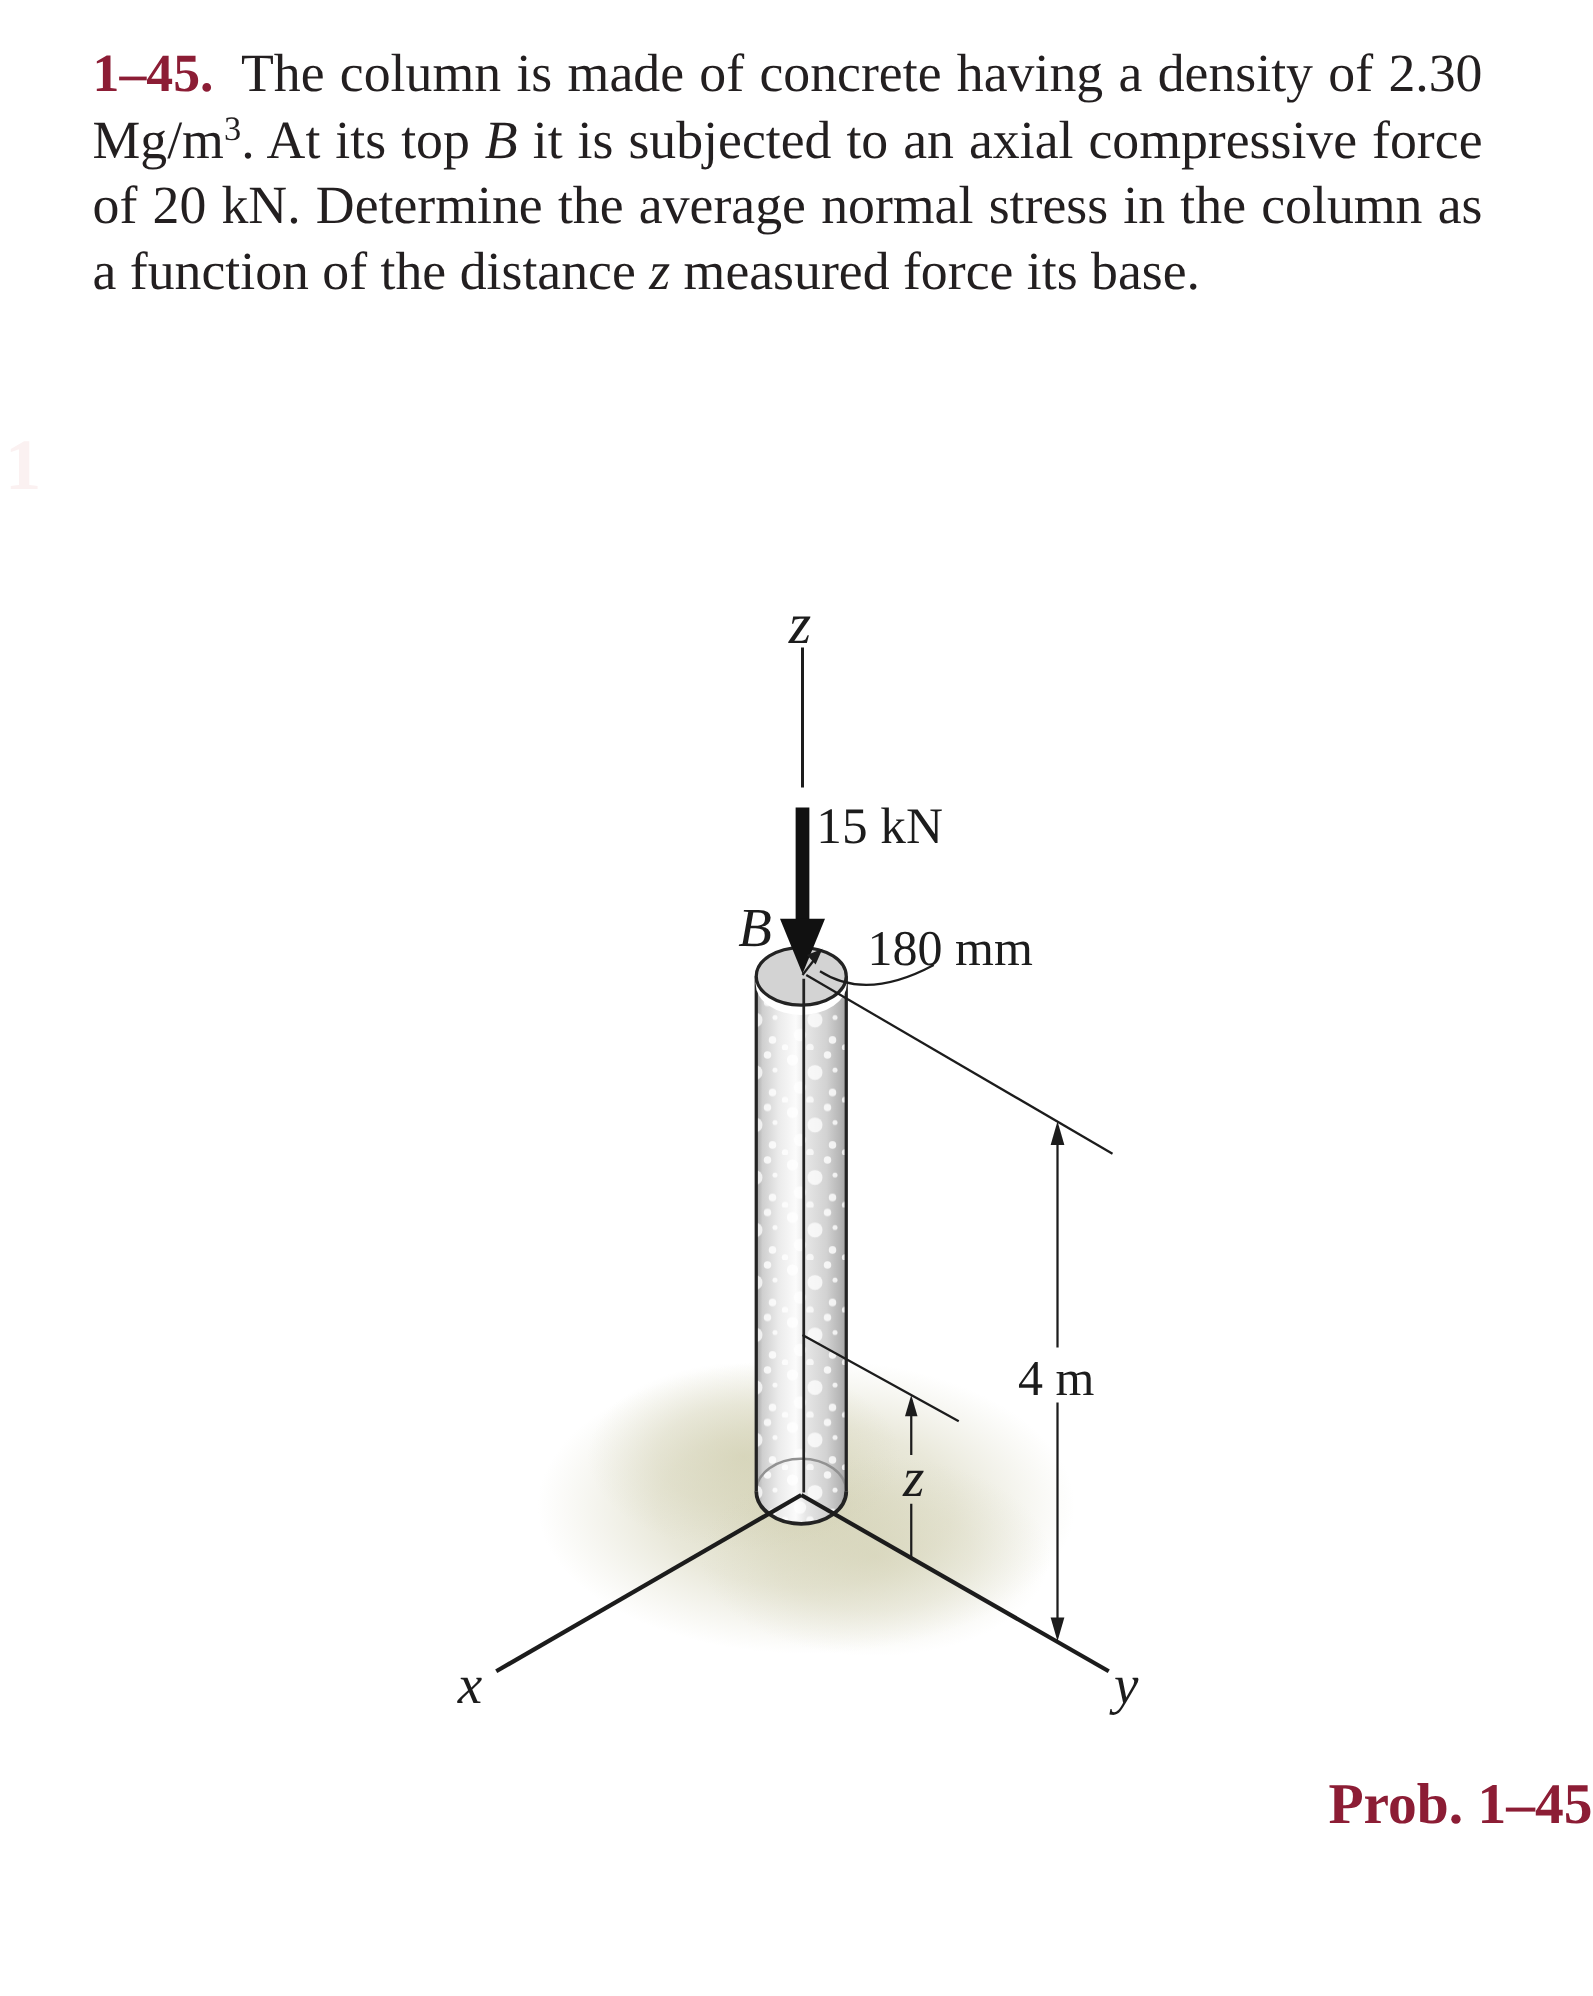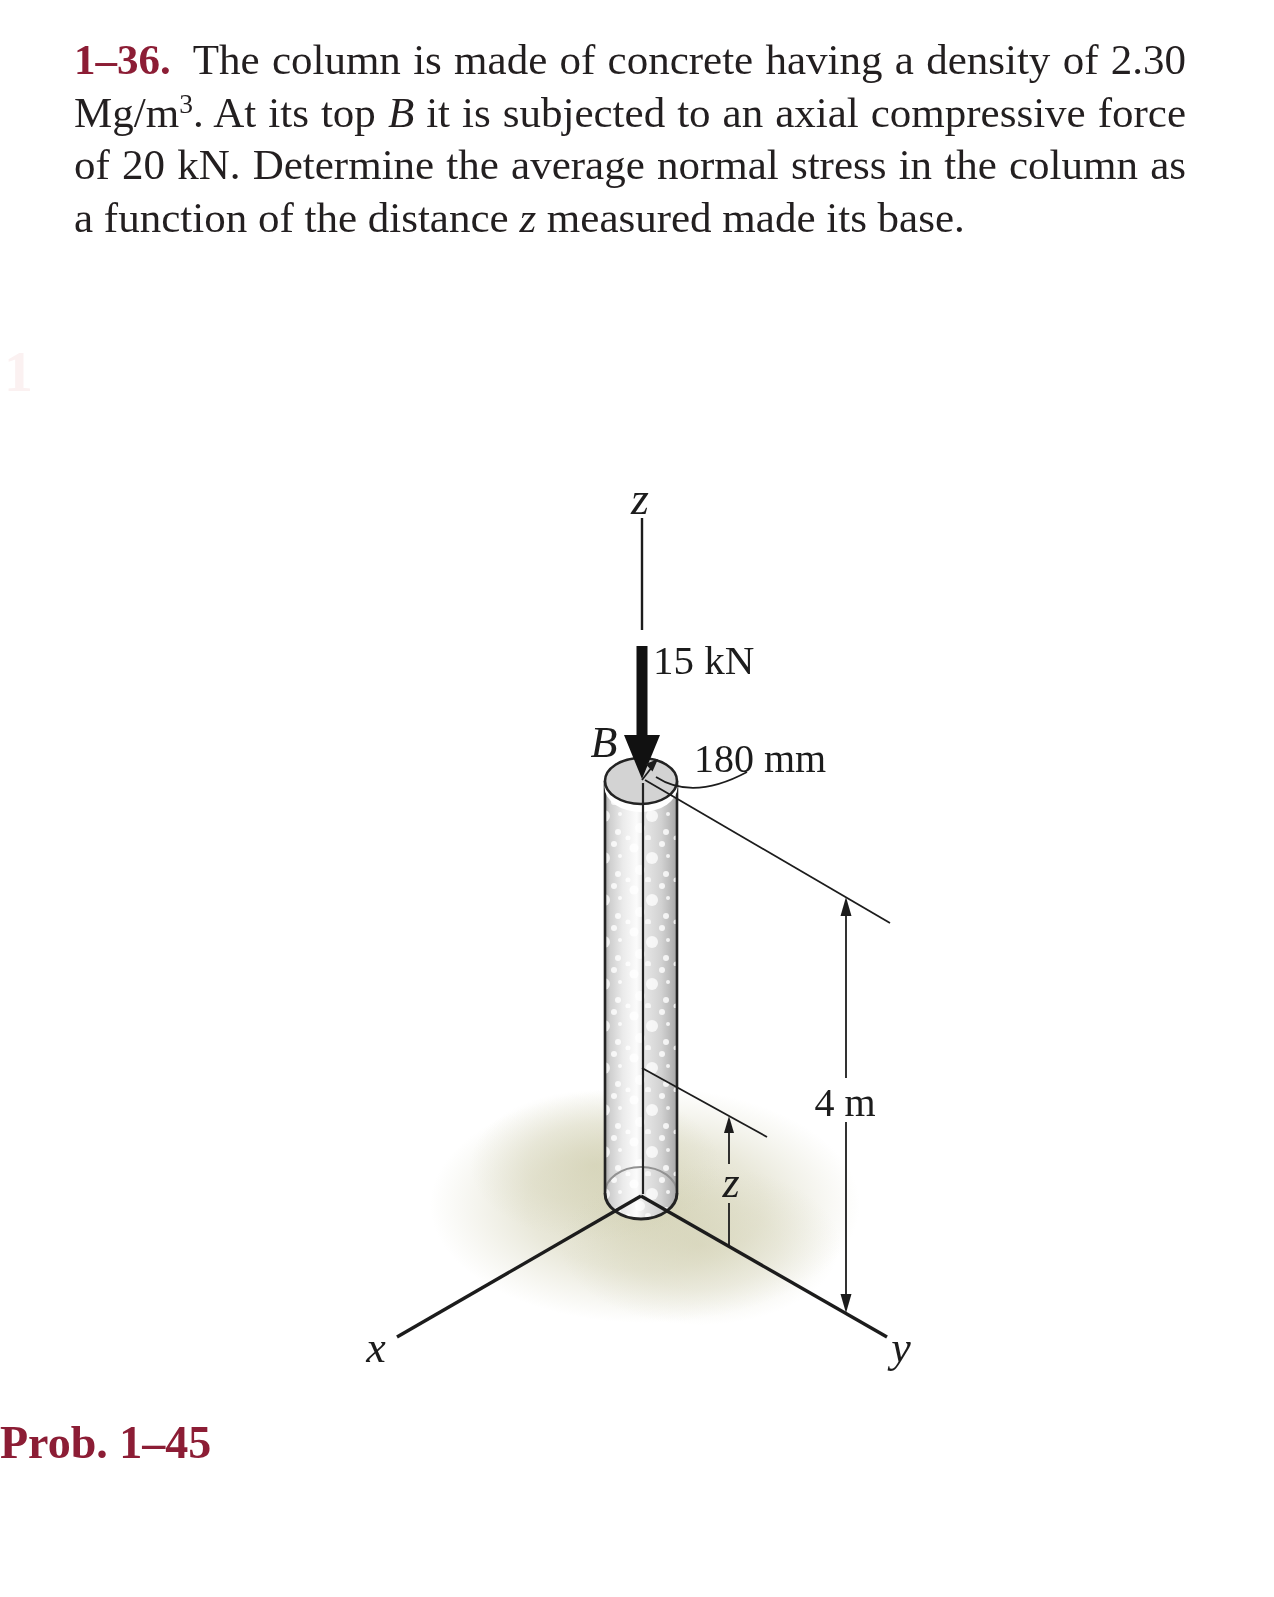--- a/index.html
+++ b/index.html
@@ -48,21 +48,21 @@
     font-family: "Liberation Serif", serif;
     fill: #1C1C1C;
   }
   text.italic { font-style: italic; }
   
   #caption {
     position: absolute;
     left: 0;
     top: 1416px;
     width: 1274px;
-    text-align: left;
+    text-align: right;
     font-size: 46px;
     font-weight: bold;
     color: #8C1D35;
   }
   
   #ghost {
     position: absolute;
     left: 4px;
     top: 338px;
     font-size: 58px;
@@ -71,21 +71,21 @@
   }
 </style>
 </head>
 <body>
 
 <div id="page">
 
   <div id="ghost">1</div>
 
   <p id="problem">
-    <span class="num">1–36.</span><span>The column is made of concrete having a density of 2.30 Mg/m</span><sup>3</sup><span>. At its top </span><em>B</em><span> it is subjected to an axial compressive force of 20 kN. Determine the average normal stress in the column as a function of the distance </span><em>z</em><span> measured made its base.</span>
+    <span class="num">1–45.</span><span>The column is made of concrete having a density of 2.30 Mg/m</span><sup>3</sup><span>. At its top </span><em>B</em><span> it is subjected to an axial compressive force of 20 kN. Determine the average normal stress in the column as a function of the distance </span><em>z</em><span> measured force its base.</span>
   </p>
 
   <svg id="figure-svg" viewBox="0 0 1274 1597" xmlns="http://www.w3.org/2000/svg">
     <defs>
       <linearGradient id="bodyGrad" x1="0" y1="0" x2="1" y2="0">
         <stop offset="0" stop-color="#a6a6a6"></stop>
         <stop offset="0.07" stop-color="#cfcfcf"></stop>
         <stop offset="0.25" stop-color="#ebebeb"></stop>
         <stop offset="0.44" stop-color="#fbfbfb"></stop>
         <stop offset="0.55" stop-color="#e6e6e6"></stop>

